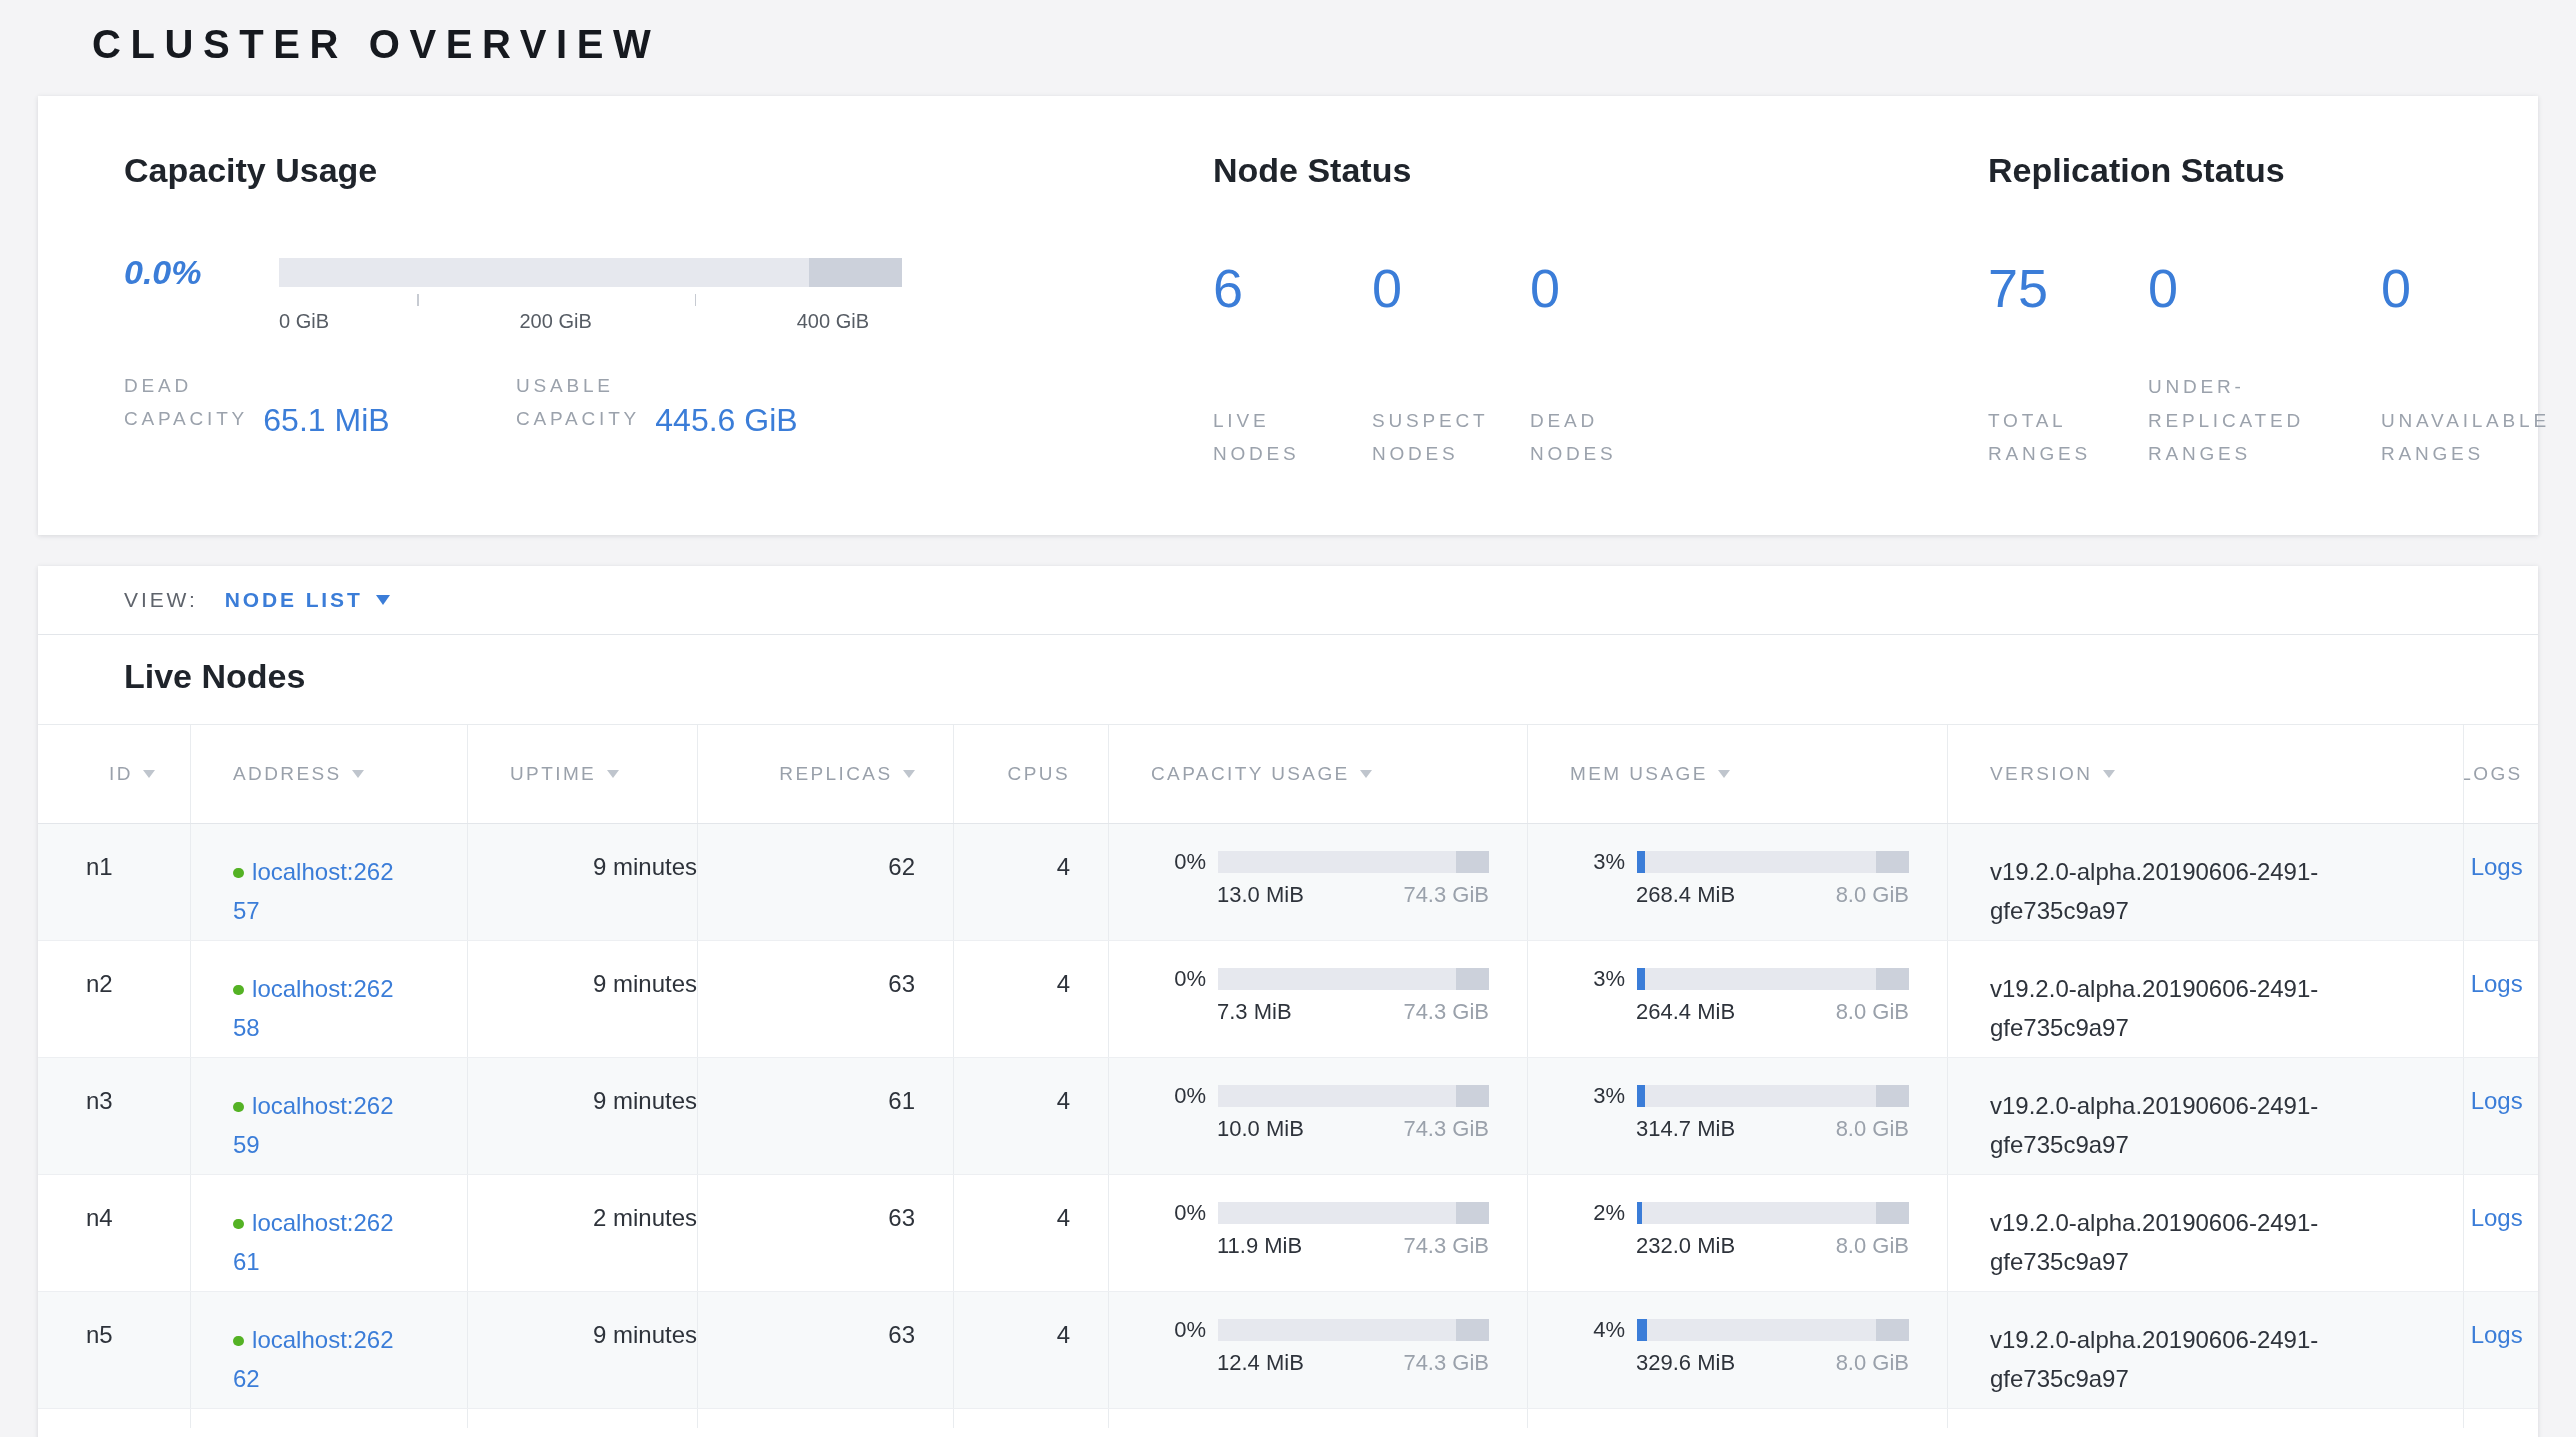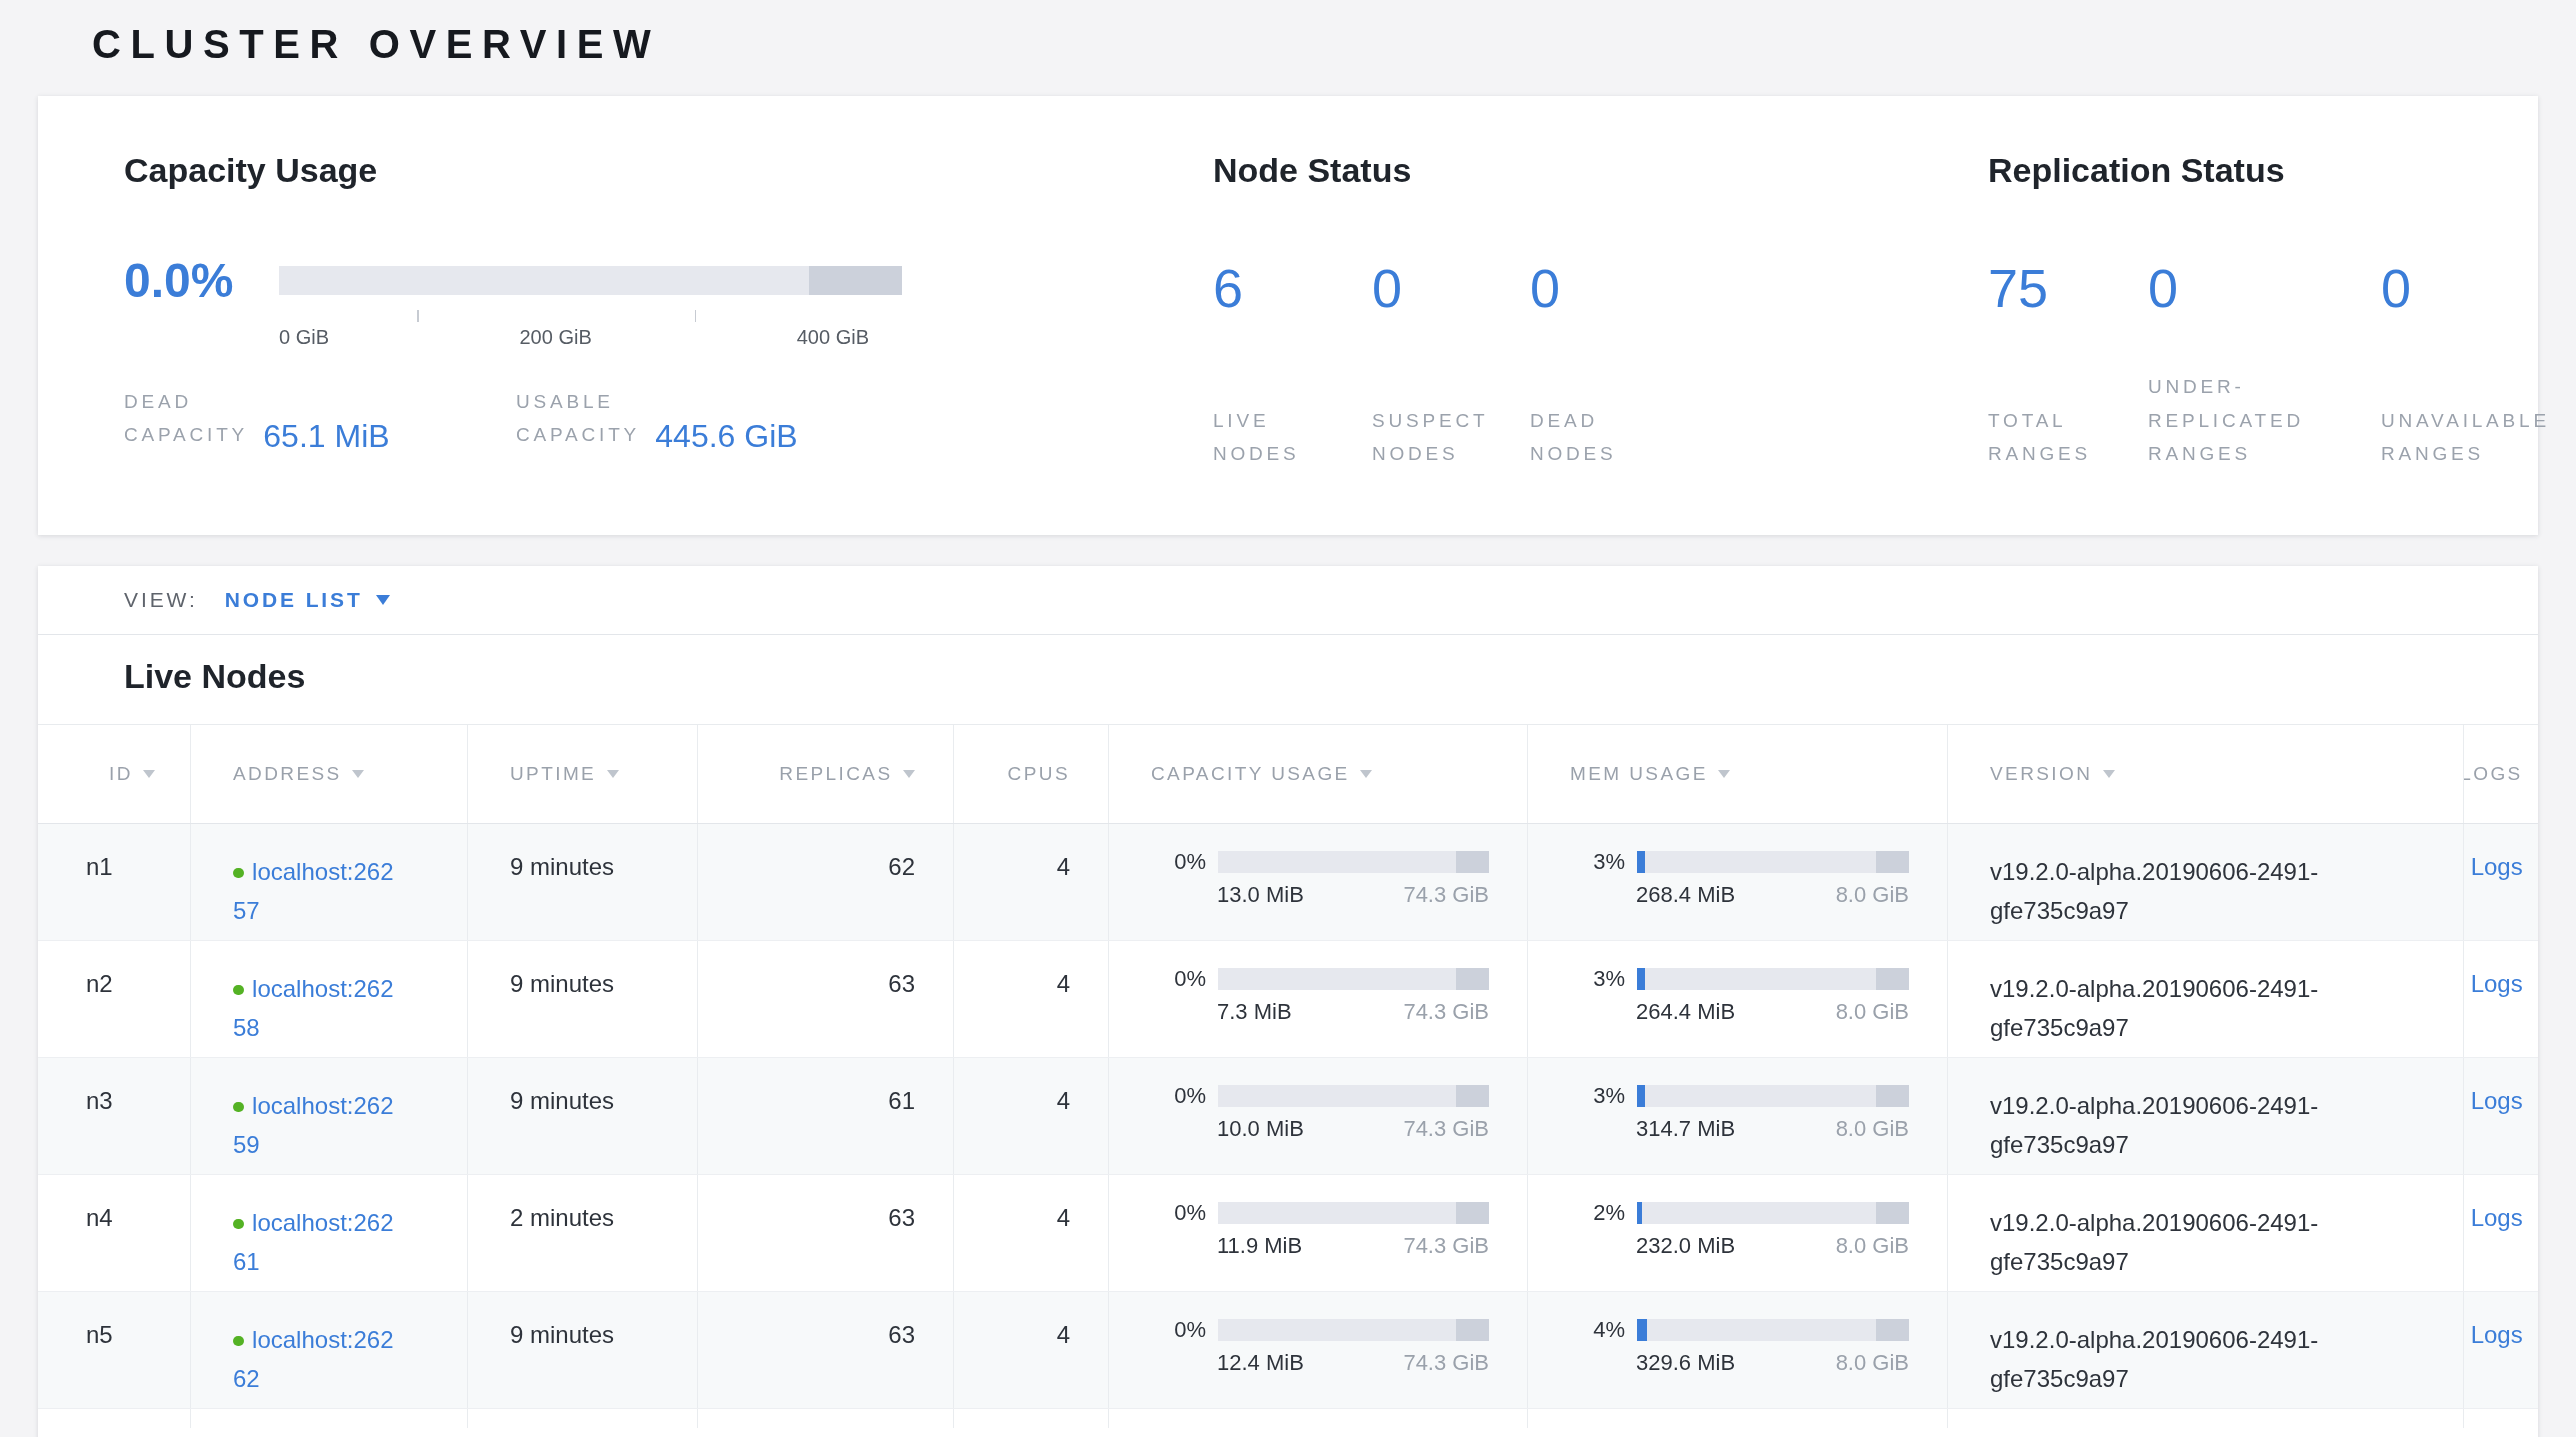--- a/index.html
+++ b/index.html
@@ -24,21 +24,21 @@
   #table-card { margin:31px 38px 0; height:1038px; position:relative; overflow:hidden; }
 
   .section-title { font-size:34px; font-weight:700; color:#1f242b; line-height:40px; }
 
   .cap-section  { position:absolute; left:86px;  top:54px; width:1054px; }
   .node-section { position:absolute; left:1175px; top:54px; }
   .repl-section { position:absolute; left:1950px; top:54px; }
 
   
   .gauge-row { display:flex; align-items:center; margin-top:63px; }
-  .cap-pct { width:155px; font-size:48px; font-weight:600; color:var(--accent-blue,#3b7dd8); }
+  .cap-pct { width:155px; font-size:34px; font-weight:600; color:var(--accent-blue,#3b7dd8);font-style:italic; }
   .gauge { position:relative; width:623px; height:29px; background:var(--bar-track,#e6e8ee); overflow:hidden; }
   .gauge::after { content:""; position:absolute; right:0; top:0; height:100%; width:15%; background:var(--bar-tail,#ccd1db); }
   .gauge-fill { position:absolute; left:0; top:0; height:100%; background:var(--accent-blue,#3b7dd8); width:0; z-index:2; }
 
   .gauge-axis { position:relative; margin-left:155px; width:623px; height:46px; }
   .tick { position:absolute; top:1.9px; width:1.9px; height:12.5px; background:#c7cbd2; }
   .tick-label { position:absolute; top:18px; font-size:20px; color:#565c64; white-space:nowrap; }
   .tl-0 { left:0; }
   .tl-1 { left:44.4%; transform:translateX(-50%); }
   .tl-2 { left:88.9%; transform:translateX(-50%); }
@@ -87,21 +87,21 @@
   .sort-caret { width:0; height:0; border-left:6.7px solid transparent; border-right:6.7px solid transparent; border-top:8.6px solid #bfc5cd; margin-left:10.5px; flex:none; }
 
   .tr { height:117px; border-bottom:1px solid #edeff2; background:#ffffff; }
   .tbody .tr:nth-child(odd) { background:#f7f9fa; }
   .td { padding-top:29px; font-size:24px; color:#2e333b; height:100%; overflow:hidden; }
   .td-id { padding-left:48px; }
   .td-addr { padding-left:42px; }
   .addr-wrap { width:169px; line-height:1.62; }
   .dot { display:inline-block; width:10.5px; height:10.5px; border-radius:50%; background:var(--green,#54b224); margin-right:8.6px; vertical-align:1.9px; }
   .addr-link { color:var(--accent-blue,#3b7dd8); text-decoration:none; word-break:break-all; cursor:pointer; }
-  .td-uptime { padding-left:42px; }
+  .td-uptime { padding-left:42px;text-align:right; }
   .td-right { text-align:right; padding-right:38px; }
   .td-usage { padding:25px 38px 0 19px; }
   .usage-top { display:flex; align-items:center; }
   .usage-pct { width:78px; text-align:right; font-size:22px; color:#2e333b; flex:none; }
   .mini-bar { flex:1; margin-left:11.5px; height:22px; background:var(--bar-track,#e6e8ee); position:relative; overflow:hidden; }
   .mini-bar::after { content:""; position:absolute; right:0; top:0; height:100%; width:12%; background:var(--bar-tail,#ccd1db); }
   .mini-fill { position:absolute; left:0; top:0; height:100%; background:var(--accent-blue,#3b7dd8); width:0; z-index:2; }
   .usage-vals { display:flex; justify-content:space-between; margin-left:89px; margin-top:6.7px; font-size:22px; }
   .val-used { color:#2e333b; }
   .val-total { color:#9aa1ab; }

